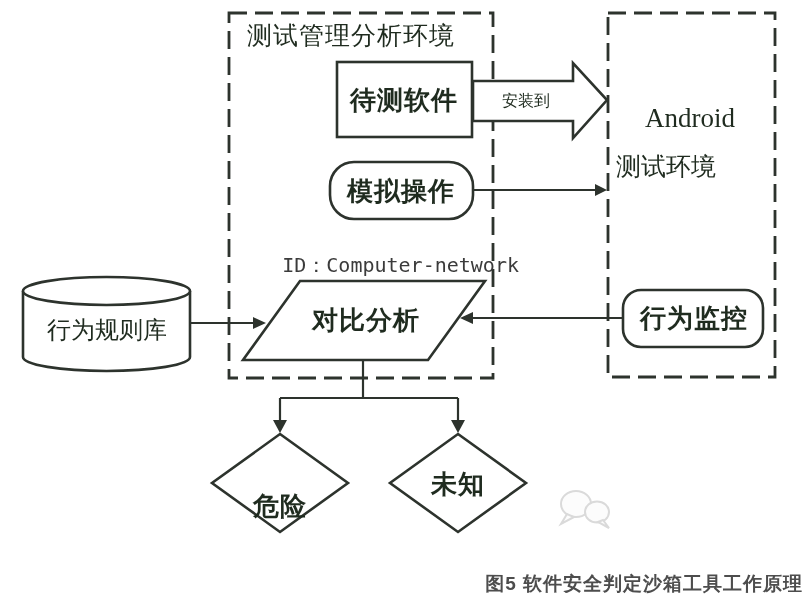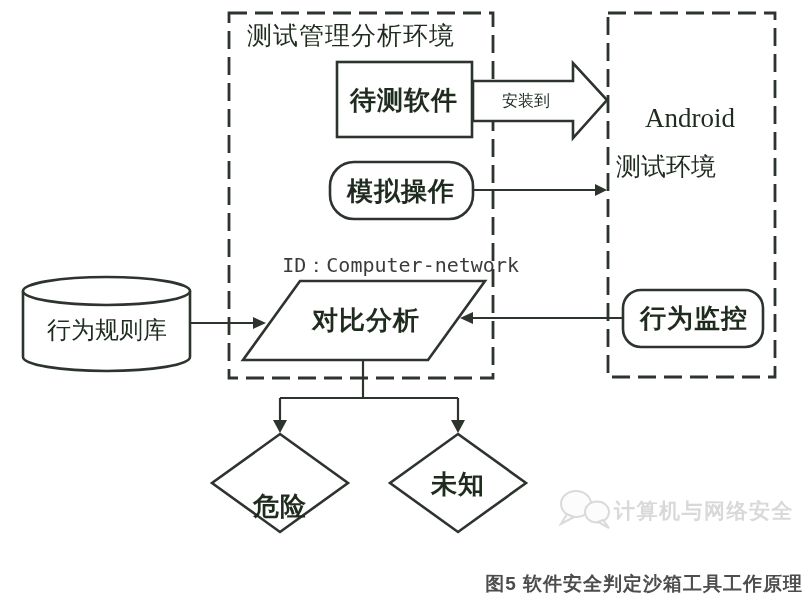--- a/index.html
+++ b/index.html
@@ -118,16 +118,15 @@
   <div class="lbl node" style="left:401px;top:191px;">模拟操作</div>
 
   <div class="rlbl wechat2" style="right:284px;top:265px;">ID：Computer-network</div>
 
   <div class="lbl" style="left:107px;top:330px;font-size:24px;">行为规则库</div>
   <div class="lbl node" style="left:366px;top:320px;">对比分析</div>
   <div class="lbl node" style="left:694px;top:318px;">行为监控</div>
   <div class="lbl node" style="left:280px;top:484px;margin-top:22px;">危险</div>
   <div class="lbl node" style="left:458px;top:484px;">未知</div>
 
-  <div class="watermark" style="left:614px;top:511px;">计算机与网络安全</div>
 
   <div class="caption" style="top:584px;">图5  软件安全判定沙箱工具工作原理</div>
 </div>
 
 </body></html>

